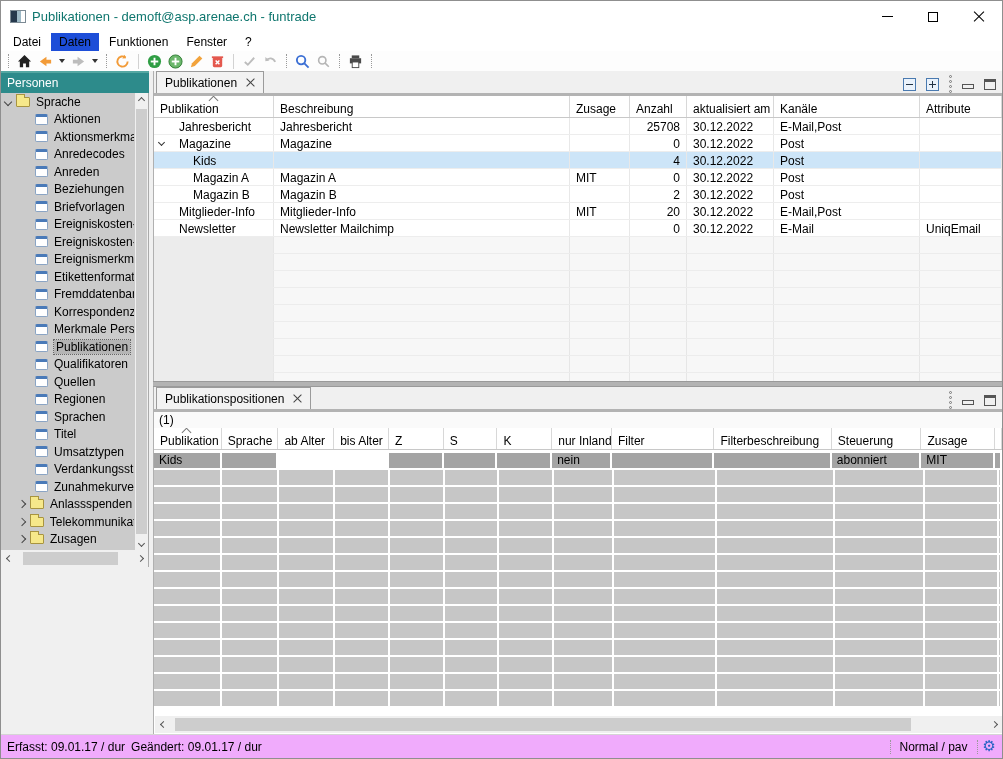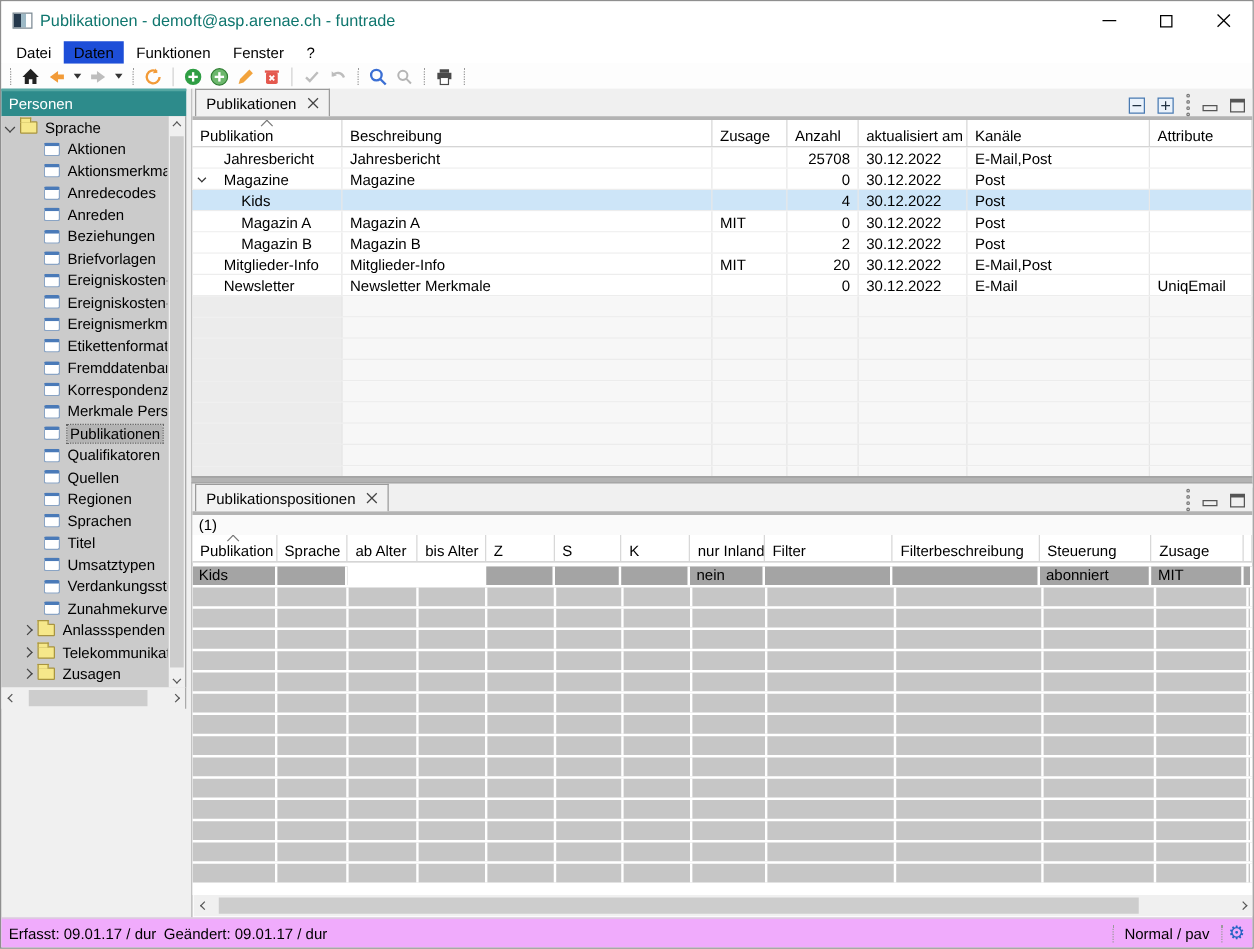--- a/index.html
+++ b/index.html
@@ -458,21 +458,21 @@
       <div class="cell uc1 ind1">Mitglieder-Info</div>
       <div class="cell uc2">Mitglieder-Info</div>
       <div class="cell uc3">MIT</div>
       <div class="cell uc4 r">20</div>
       <div class="cell uc5">30.12.2022</div>
       <div class="cell uc6">E-Mail,Post</div>
       <div class="cell uc7"></div>
     </div>
     <div class="trow">
       <div class="cell uc1 ind1">Newsletter</div>
-      <div class="cell uc2">Newsletter Merkmale</div>
+      <div class="cell uc2">Newsletter Mailchimp</div>
       <div class="cell uc3"></div>
       <div class="cell uc4 r">0</div>
       <div class="cell uc5">30.12.2022</div>
       <div class="cell uc6">E-Mail</div>
       <div class="cell uc7">UniqEmail</div>
     </div>
 
       <div class="ufill">
         <div class="fc uc1 tint"></div>
         <div class="fc uc2"></div>

